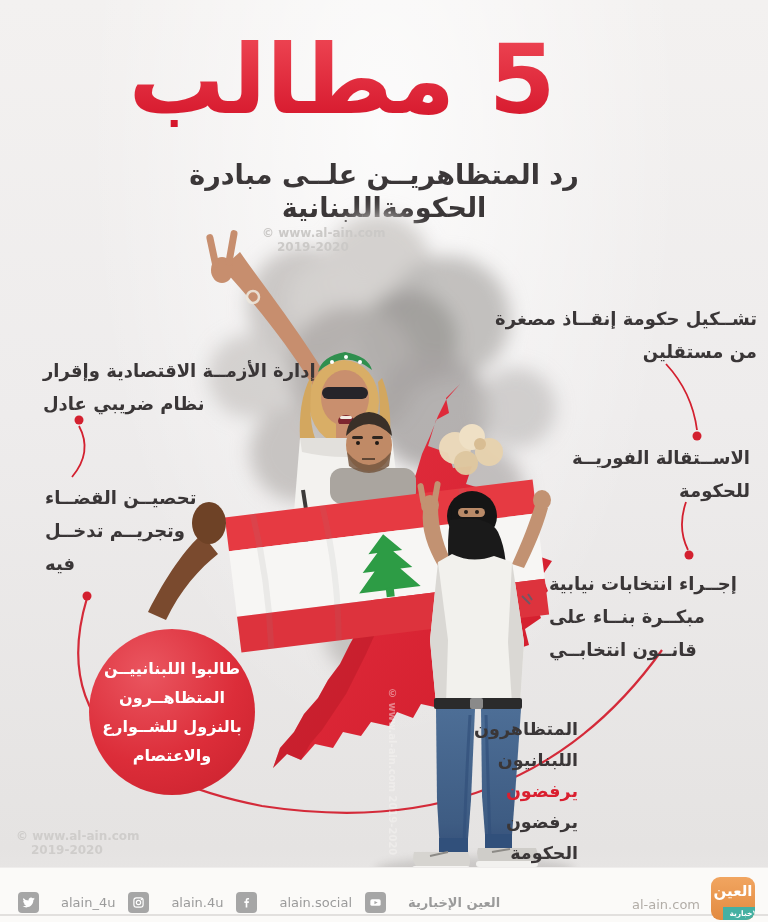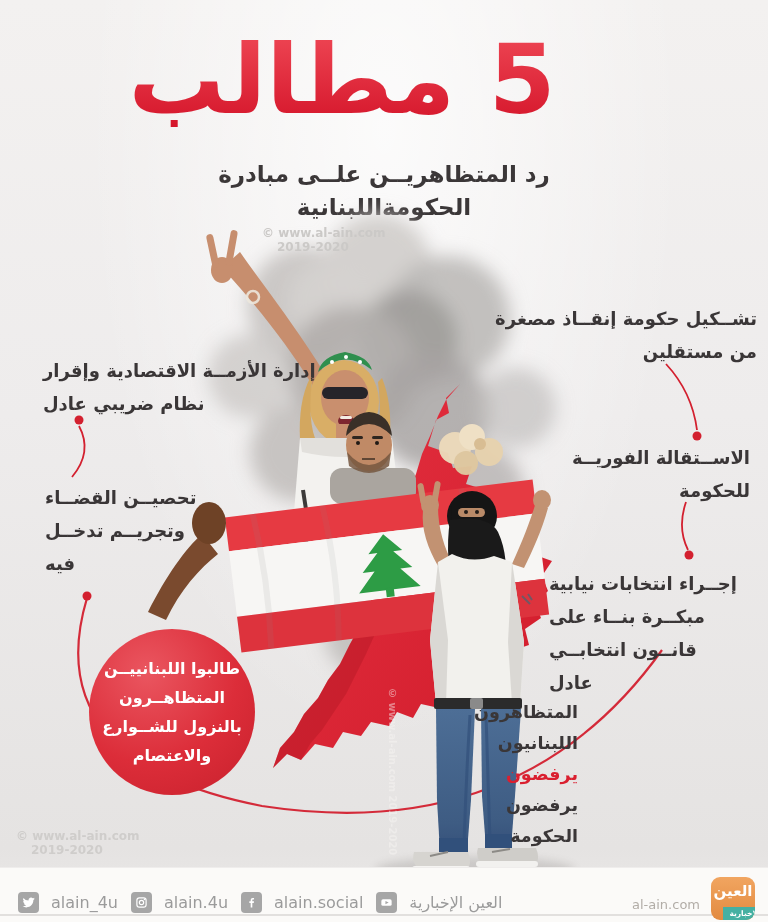--- a/index.html
+++ b/index.html
@@ -13,34 +13,34 @@
   .abs{position:absolute;}
   
   .title-big{
     top:24px;left:0;width:684px;text-align:center;direction:rtl;
     font-size:96px;font-weight:bold;line-height:112px;
     background:linear-gradient(180deg,#f04a57 0%,#d5162b 90%);
     -webkit-background-clip:text;background-clip:text;color:transparent;
   }
   .subtitle{
     top:158px;left:0;width:768px;text-align:center;direction:rtl;
-    font-size:23px;font-weight:bold;color:#3b3738;line-height:33px;
+    font-size:27px;font-weight:bold;color:#3b3738;line-height:33px;
   }
   
   .demand{
     font-size:18px;font-weight:bold;color:#3a3637;line-height:33px;
     direction:rtl;white-space:nowrap;z-index:5;
   }
   .d-rescue{top:302px;right:11px;}
   .d-resign{top:441px;right:18px;text-align:right;}
   .d-elections{top:567px;right:31px;text-align:left;}
   .d-economy{top:354px;left:43px;text-align:left;}
   .d-judiciary{top:481px;left:45px;text-align:left;}
   .rejection{
-    top:697px;right:190px;text-align:right;direction:rtl;white-space:nowrap;
+    top:714px;right:190px;text-align:right;direction:rtl;white-space:nowrap;
     font-size:17.5px;font-weight:bold;color:#3a3637;line-height:31px;z-index:5;
   }
   .rejection .hl{color:#da1f2f;}
   
   .circle-callout{
     left:89px;top:629px;width:166px;height:166px;border-radius:50%;
     background:radial-gradient(circle at 35% 26%, #ea5660 0%, #dc2d39 55%, #c7202c 100%);
     z-index:4;display:flex;flex-direction:column;justify-content:center;
     text-align:center;direction:rtl;
     font-size:16px;font-weight:bold;color:#ffffff;line-height:29px;
@@ -62,22 +62,22 @@
     top:867px;left:0;width:768px;height:55px;z-index:7;
     background:#fbfaf8;border-top:1px solid #efedec;
   }
   .footer-line{position:absolute;top:46px;left:0;width:768px;height:2px;background:#e2e0de;}
   .social{position:absolute;top:24px;left:18px;display:flex;align-items:center;}
   .social-item{display:flex;align-items:center;margin-right:13px;}
   .sq{
     width:21px;height:21px;border-radius:4px;background:#a6a6a6;
     display:flex;align-items:center;justify-content:center;flex:0 0 auto;
   }
-  .handle{margin-left:12px;font-size:16px;color:#9b9b9b;}
-  .handle-ar{direction:rtl;}
+  .handle{margin-left:22px;font-size:13px;color:#9b9b9b;}
+  .handle-ar{direction:rtl;font-weight:bold;}
   .website{position:absolute;top:29px;right:68px;font-size:13px;color:#b2ada7;}
   .logo{
     position:absolute;top:9px;right:13px;width:44px;height:43px;border-radius:9px;
     background:linear-gradient(180deg,#f1a560 0%,#e28a40 100%);
     overflow:hidden;text-align:center;
   }
   .logo-ar{direction:rtl;color:#fff;font-weight:bold;font-size:15px;line-height:28px;}
   .logo-band{
     position:absolute;bottom:0;left:12px;width:44px;height:13px;background:#45b0a2;
     color:#fff;font-size:7.5px;line-height:13px;direction:rtl;font-weight:bold;
@@ -271,21 +271,20 @@
 
   <div class="abs demand d-resign">
     <div>الاســتقالة الفوريــة</div>
     <div>للحكومة</div>
   </div>
 
   <div class="abs demand d-elections">
     <div>إجــراء انتخابات نيابية</div>
     <div>مبكــرة بنــاء على</div>
     <div>قانــون انتخابــي</div>
-    <div>عادل</div>
   </div>
 
   <div class="abs demand d-economy">
     <div>إدارة الأزمــة الاقتصادية وإقرار</div>
     <div>نظام ضريبي عادل</div>
   </div>
 
   <div class="abs demand d-judiciary">
     <div>تحصيــن القضــاء</div>
     <div>وتجريــم تدخــل</div>

